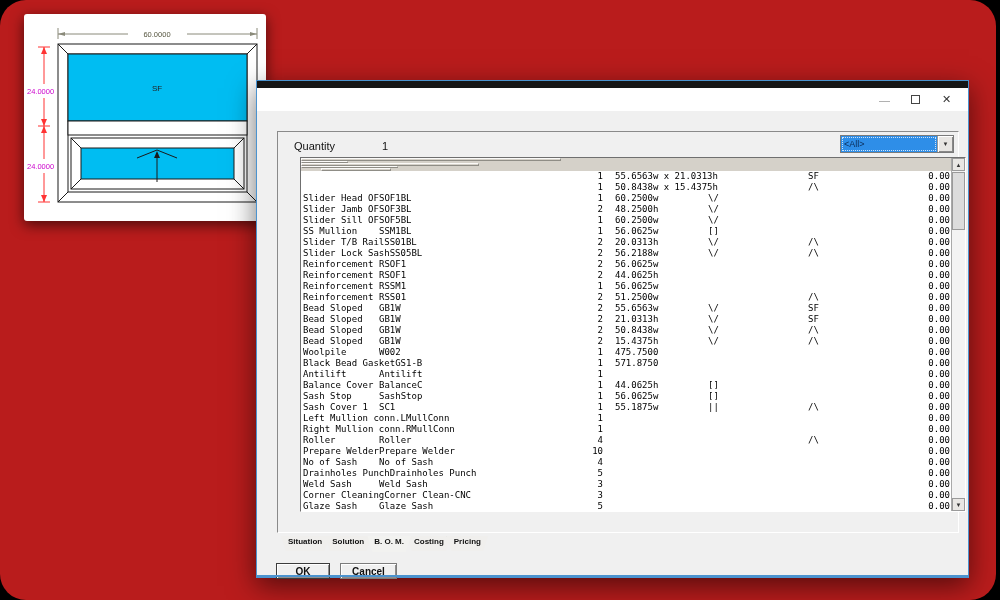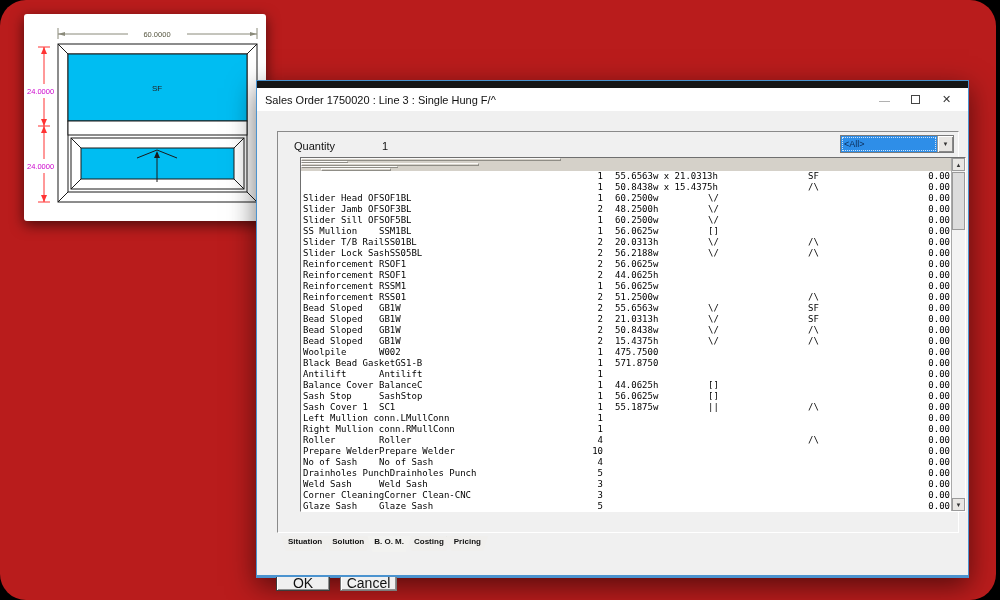--- a/index.html
+++ b/index.html
@@ -55,21 +55,21 @@
   #sb-up{top:0;}
   #sb-down{bottom:0;}
   #sb-thumb{position:absolute;left:0;top:14px;width:13px;height:58px;background:#dcdcdc;border:1px solid #9a9a9a;}
 
   
   #tabs{position:absolute;left:24px;top:455px;display:flex;align-items:flex-start;}
   .tab{height:15px;padding:1px 7px 0 7px;font-size:8px;color:#111;background:#f0efed;clip-path:polygon(0 0,100% 0,calc(100% - 5px) 100%,5px 100%);margin-right:-4px;filter:drop-shadow(0 1px 0 #777) drop-shadow(1px 0 0 #9a9a9a) drop-shadow(-1px 0 0 #9a9a9a);white-space:nowrap;font-weight:bold;}
   .tab.active{background:#f2f2f0;z-index:5;position:relative;height:16px;filter:drop-shadow(0 1px 0 #555) drop-shadow(1px 0 0 #777) drop-shadow(-1px 0 0 #777);}
 
   
-  .pushbtn{position:absolute;top:494px;height:16px;background:#f0f0f0;border:1px solid #7c7c7c;box-shadow:inset 1px 1px 0 #ffffff, inset -1px -1px 0 #8f8f8f;font-size:14px;color:#111;display:flex;align-items:center;justify-content:center;}
+  .pushbtn{position:absolute;top:482px;height:16px;background:#f0f0f0;border:1px solid #7c7c7c;box-shadow:inset 1px 1px 0 #ffffff, inset -1px -1px 0 #8f8f8f;font-size:10px;color:#111;display:flex;align-items:center;justify-content:center;font-weight:bold;}
   #ok-btn{left:19px;width:54px;border:1px solid #3c3c3c;}
   #cancel-btn{left:83px;width:57px;}
   #dlg-bottomline{position:absolute;left:0;bottom:0;width:100%;height:2px;background:#4b93cf;}
 </style>
 </head>
 <body>
 
 <div id="screen">
 
   <div id="drawing-panel">
@@ -120,21 +120,20 @@
         <line x1="133" y1="168" x2="133" y2="143" stroke="#1a1a1a" stroke-width="1"></line>
         <polygon points="133,137 130,144 136,144" fill="#1a1a1a"></polygon>
       </g>
     </svg>
   </div>
 
   <div id="dialog">
     <div id="dlg-topstrip"></div>
 
     <div id="titlebar">
-      <span id="title-text">Sales Order 1750020 : Line  3 : Single Hung F/^</span>
       <div id="win-controls">
         <div class="winbtn min">
             <span>—</span>
           </div>
         <div class="winbtn">
             <span class="maxglyph"></span>
           </div>
         <div class="winbtn">
             <span>✕</span>
           </div>

